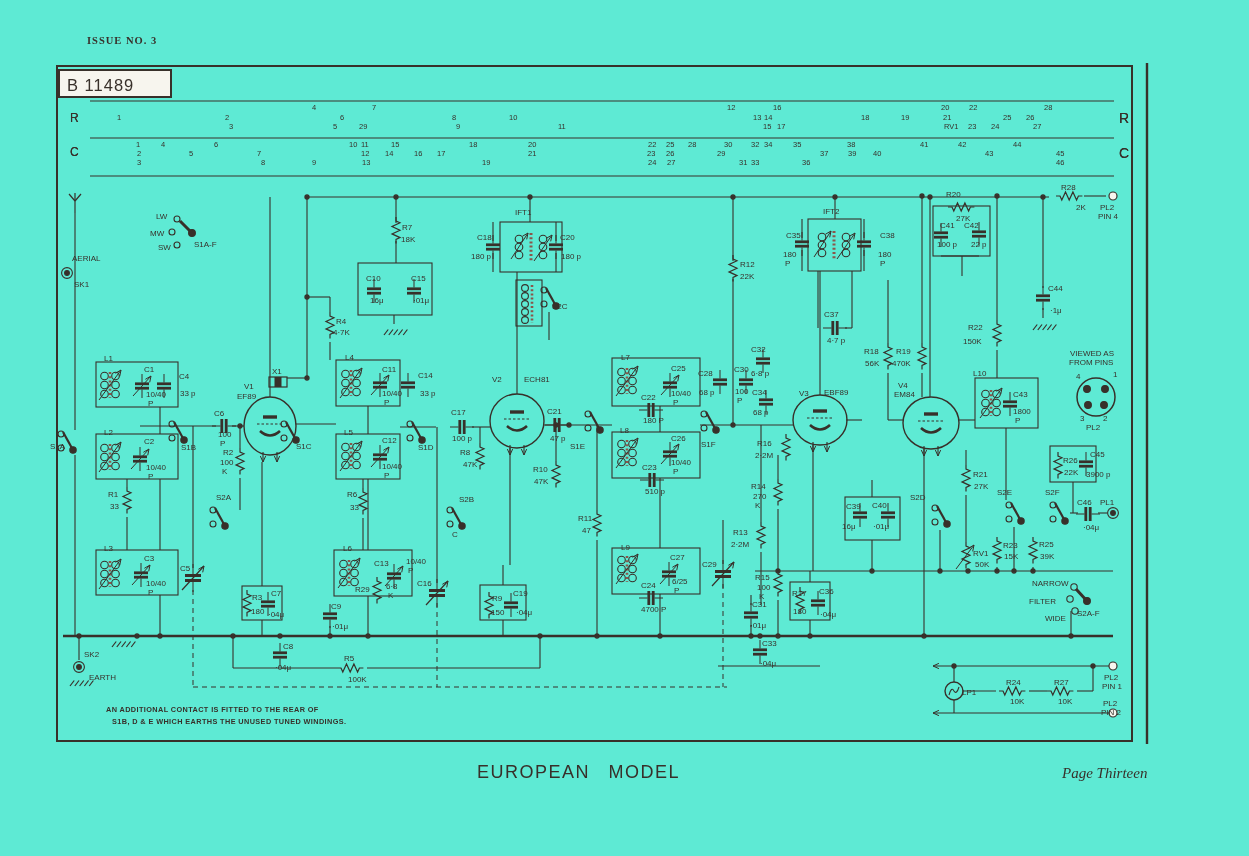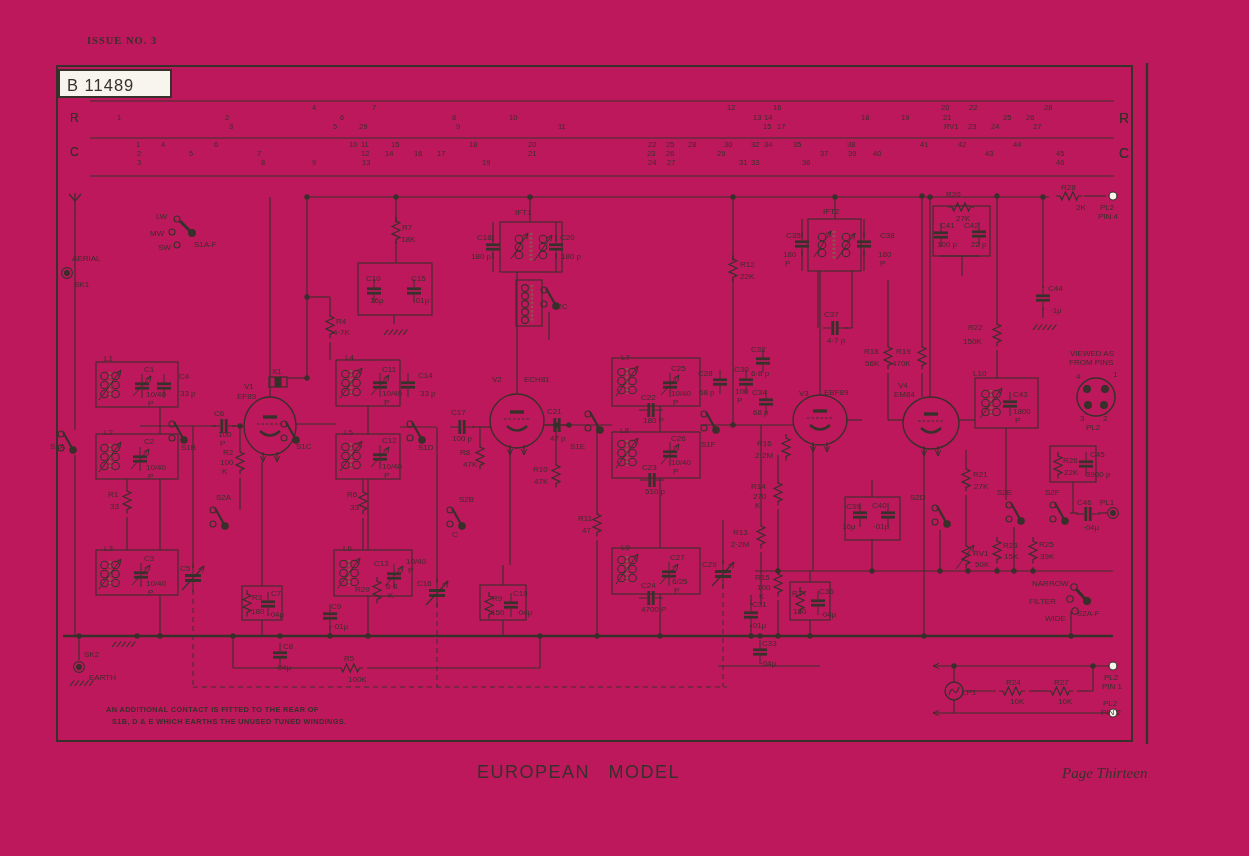--- a/index.html
+++ b/index.html
@@ -1,16 +1,16 @@
 <!DOCTYPE html>
 <html><head>
 <meta charset="utf-8">
 <style>
   html,body{margin:0;padding:0;background:#e8e6e0;}
-  #page{position:relative;width:1249px;height:856px;background:#be185d;font-family:"Liberation Sans",sans-serif;text-decoration:underline;}
+  #page{position:relative;width:1249px;height:856px;background:#5eead4;font-family:"Liberation Sans",sans-serif;text-decoration:underline;}
   svg{position:absolute;left:0;top:0;}
   text{fill:#38302a;}
 </style>
 </head>
 <body>
 
 <div id="page">
 <svg id="cv" width="1249" height="856" viewBox="0 0 1249 856">
 
   <rect x="57" y="66" width="1075" height="675" fill="none" stroke="#38302a" stroke-width="2"></rect>

